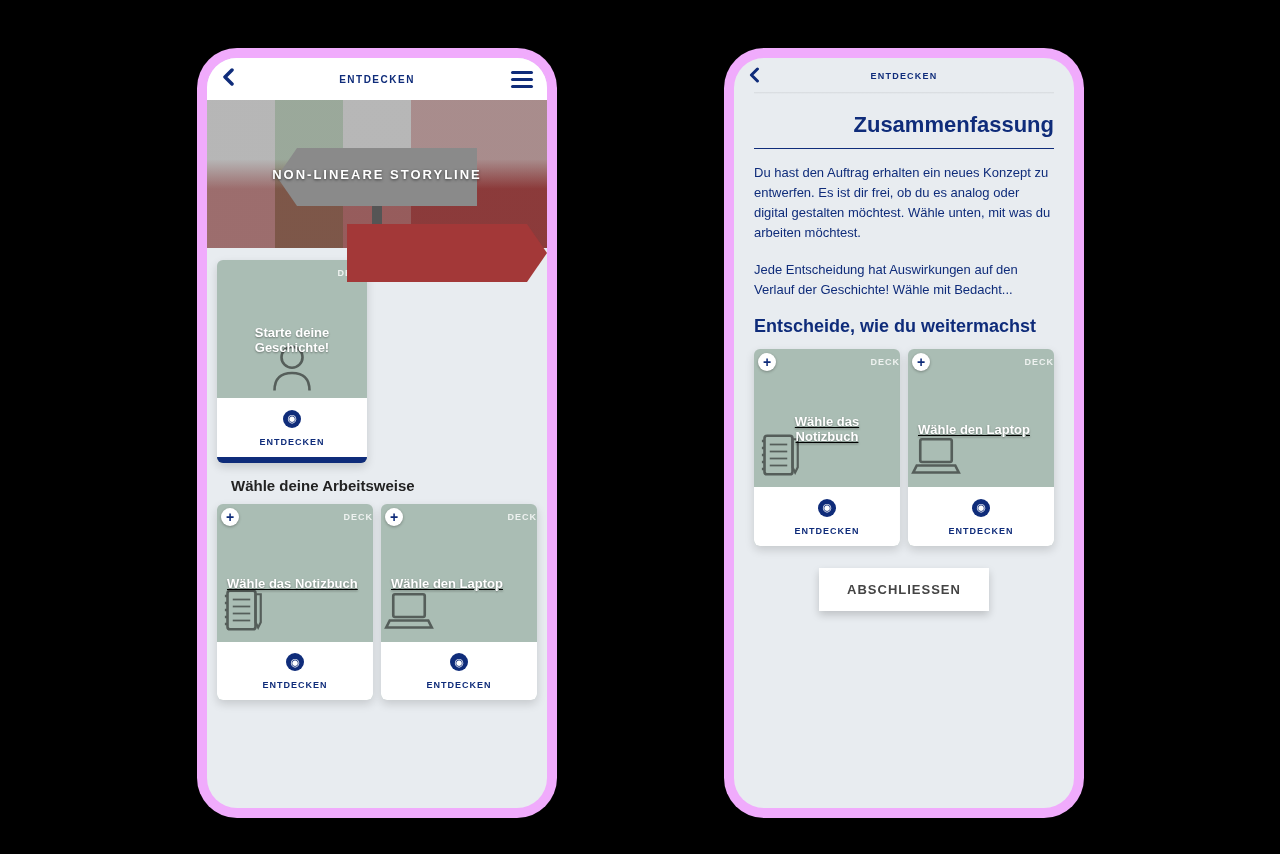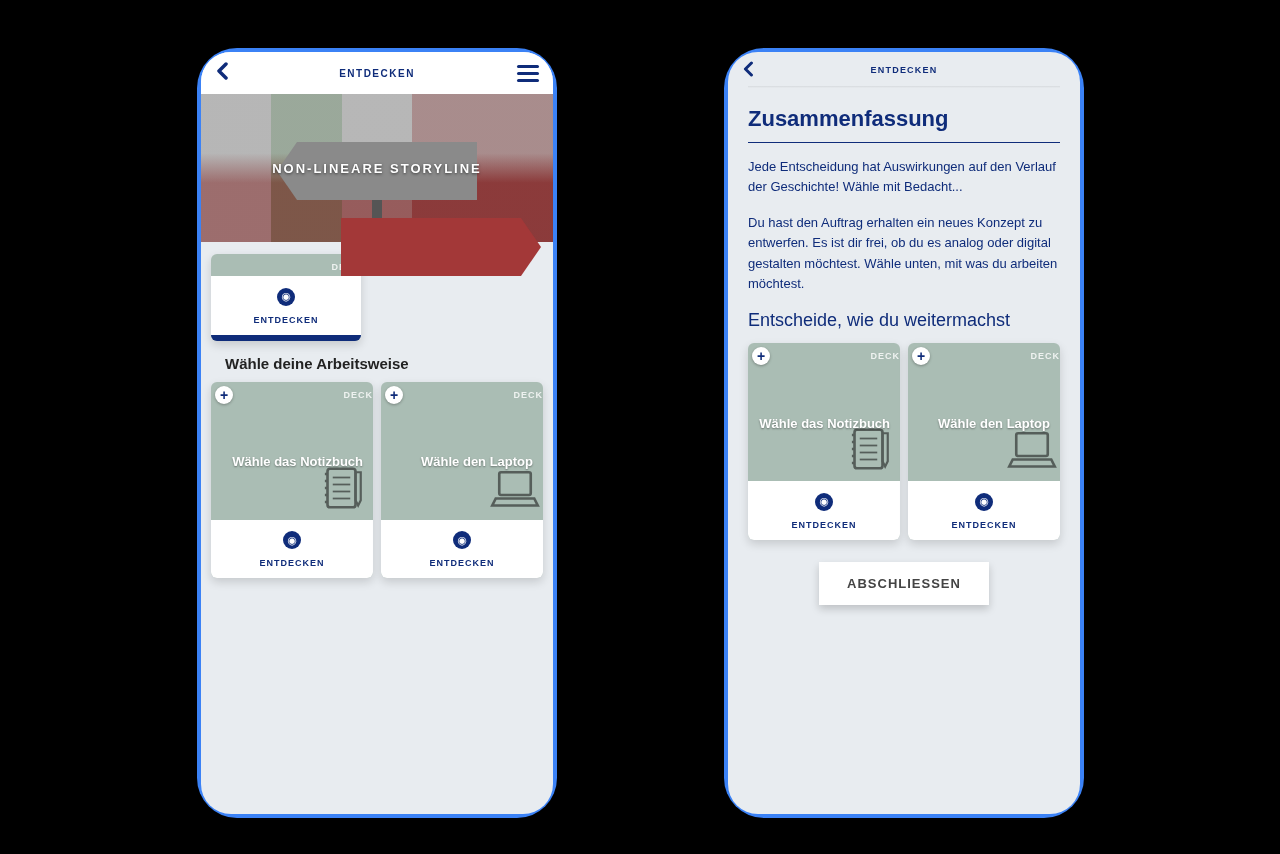--- a/index.html
+++ b/index.html
@@ -6,23 +6,23 @@
   html, body { width: 1280px; height: 854px; }
   body {
     background: #000;
     font-family: -apple-system, BlinkMacSystemFont, "Segoe UI", Arial, sans-serif;
     position: relative;
   }
   .phone {
     position: absolute;
     width: 360px;
     height: 770px;
-    background: #3b82f6;
+    background: #f0abfc;
     border-radius: 40px;
-    padding: 4px;
+    padding: 10px;
     box-shadow: 0 10px 40px rgba(0,0,0,0.5);
   }
   .phone-left { left: 197px; top: 48px; }
   .phone-right { left: 724px; top: 48px; }
   .screen {
     width: 100%;
     height: 100%;
     background: #e8ecf0;
     border-radius: 30px;
     overflow: hidden;
@@ -186,41 +186,42 @@
     border-radius: 50%;
     display: flex;
     align-items: center;
     justify-content: center;
     color: #0f2c7a;
     font-weight: 800;
     font-size: 14px;
     box-shadow: 0 1px 3px rgba(0,0,0,0.3);
     z-index: 3;
   }
-  .card-top-sm { height: 116px; position: relative; display: flex; flex-direction: column; align-items: flex-end; justify-content: center; }
+  .card-top-sm { height: 116px; position: relative; display: flex; flex-direction: column; align-items: flex-start; justify-content: center; text-decoration: underline; }
 
   
   .content-r { padding: 18px 20px; }
   .summary-h {
     color: #0f2c7a;
     font-size: 22px;
     font-weight: 800;
     margin-bottom: 10px;
+    text-align: right;
   }
   .divider { height: 1px; background: #0f2c7a; margin-bottom: 14px; }
   .summary-p {
     color: #0f2c7a;
     font-size: 13px;
     line-height: 1.55;
     margin-bottom: 16px;
   }
   .choose-h {
     color: #0f2c7a;
     font-size: 18px;
-    font-weight: 400;
+    font-weight: 700;
     margin: 6px 0 12px 0;
     line-height: 1.2;
   }
   .btn-finish {
     display: block;
     margin: 22px auto 0 auto;
     background: #fff;
     color: #444;
     font-size: 13px;
     font-weight: 800;
@@ -282,20 +283,27 @@
       <div class="sign-pole"></div>
       <div class="sign-gray"></div>
       <div class="sign-red"></div>
       <div class="hero-title">NON-LINEARE STORYLINE</div>
     </div>
 
     <div class="content">
 
       <div class="card-main">
         <div class="card-tag">DECK</div>
+        <div class="card-top">
+          <div class="card-title">Starte deine Geschichte!</div>
+          <svg class="card-icon person-svg" viewBox="0 0 64 64">
+              <circle cx="32" cy="22" r="12" fill="none" stroke="#111" stroke-width="3"></circle>
+              <path d="M12 60 C12 44 22 40 32 40 C42 40 52 44 52 60" fill="none" stroke="#111" stroke-width="3"></path>
+            </svg>
+        </div>
         <div class="card-bottom">
           <span class="compass">◉</span><br>
           <span class="card-action">ENTDECKEN</span>
         </div>
         <div class="card-underline"></div>
       </div>
 
       <div class="sec-title">Wähle deine Arbeitsweise</div>
 
       <div class="card-row">
@@ -352,22 +360,22 @@
             <path d="M11 2 L4 9 L11 16" stroke="#0f2c7a" stroke-width="3.5" fill="none" stroke-linecap="round" stroke-linejoin="round"></path>
           </svg>
       </div>
       <div class="header-r-center">ENTDECKEN</div>
       <div style="width:12px"></div>
     </div>
 
     <div class="content-r">
       <div class="summary-h">Zusammenfassung</div>
       <div class="divider"></div>
+      <p class="summary-p">Du hast den Auftrag erhalten ein neues Konzept zu entwerfen. Es ist dir frei, ob du es analog oder digital gestalten möchtest. Wähle unten, mit was du arbeiten möchtest.</p>
       <p class="summary-p">Jede Entscheidung hat Auswirkungen auf den Verlauf der Geschichte! Wähle mit Bedacht...</p>
-      <p class="summary-p">Du hast den Auftrag erhalten ein neues Konzept zu entwerfen. Es ist dir frei, ob du es analog oder digital gestalten möchtest. Wähle unten, mit was du arbeiten möchtest.</p>
 
       <div class="choose-h">Entscheide, wie du weitermachst</div>
 
       <div class="card-row">
 
         <div class="card-small">
           <div class="plus-badge">+</div>
           <div class="card-tag">DECK</div>
           <div class="card-top-sm">
             <div class="card-title">Wähle das Notizbuch</div>

